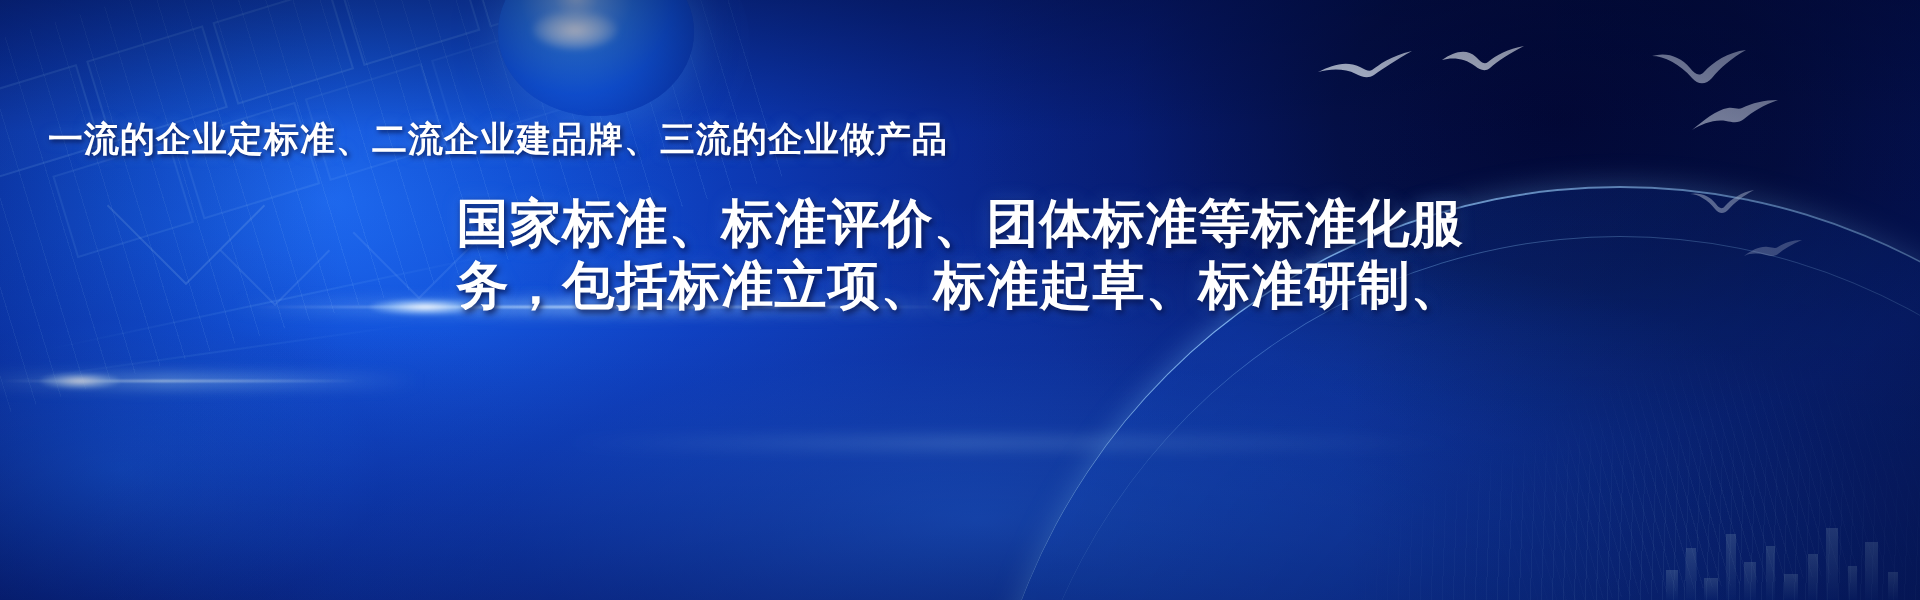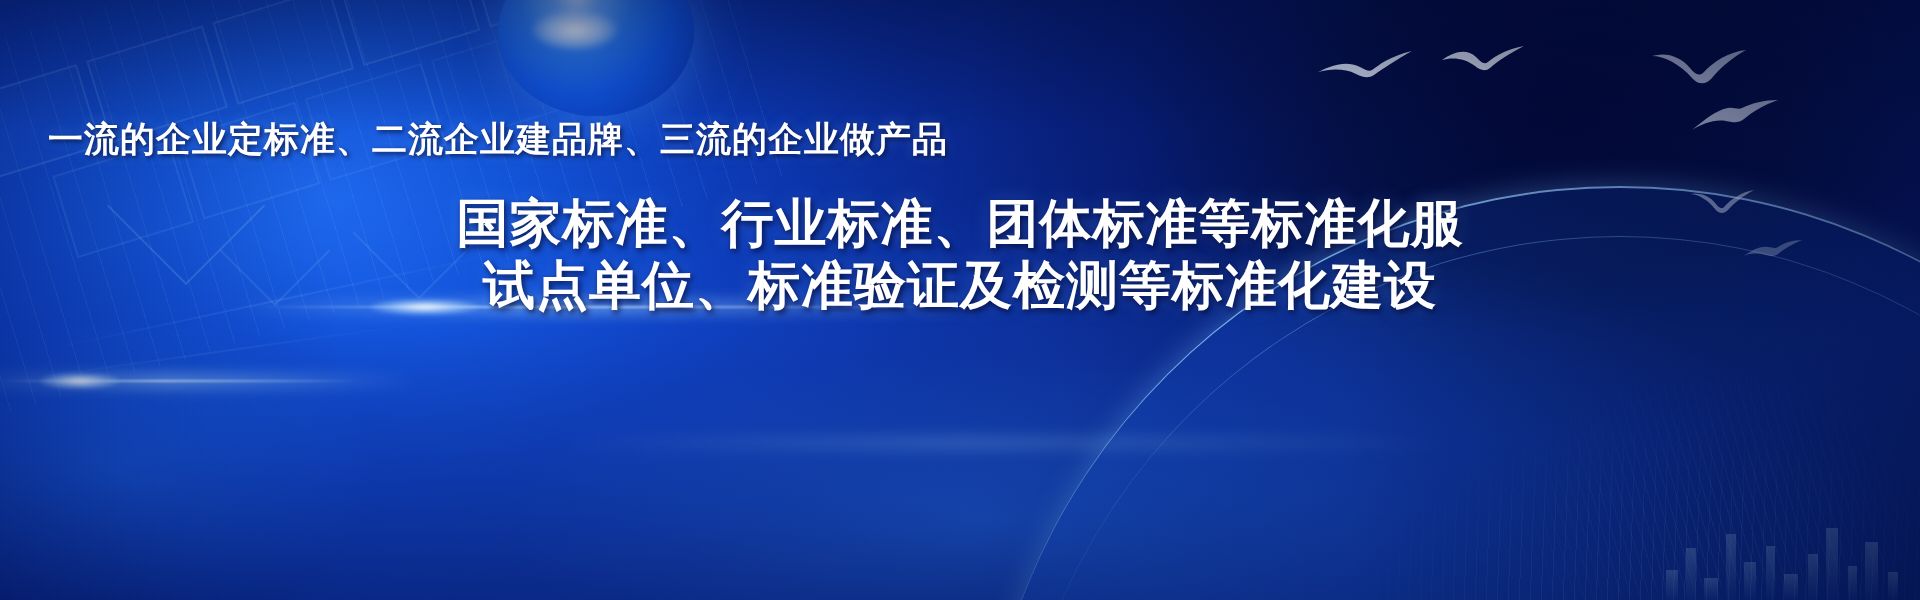--- a/index.html
+++ b/index.html
@@ -303,18 +303,18 @@
     <svg width="62" height="26" viewBox="0 0 62 26">
       <path d="M2 18 C10 12, 18 8, 26 9 C30 9, 33 11, 36 9 C42 5, 50 2, 60 2 C50 6, 42 11, 36 16 C32 19, 28 18, 24 17 C16 15, 8 15, 2 18 Z" fill="#cfe1ff" opacity="0.8"></path>
     </svg>
   </div>
 
   <div class="bg-vignette"></div>
 
   <div class="text-wrap">
     <div class="headline">一流的企业定标准、二流企业建品牌、三流的企业做产品</div>
     <div class="subhead">
-      <span class="ln">国家标准、行业标准、团体标准等标准化服</span>
-      <span class="ln">试点单位、标准验证及检测等标准化建设</span>
+      <span class="ln">国家标准、标准评价、团体标准等标准化服</span>
+      <span class="ln">务，包括标准立项、标准起草、标准研制、</span>
     </div>
   </div>
 
 </div>
 
 </body></html>

